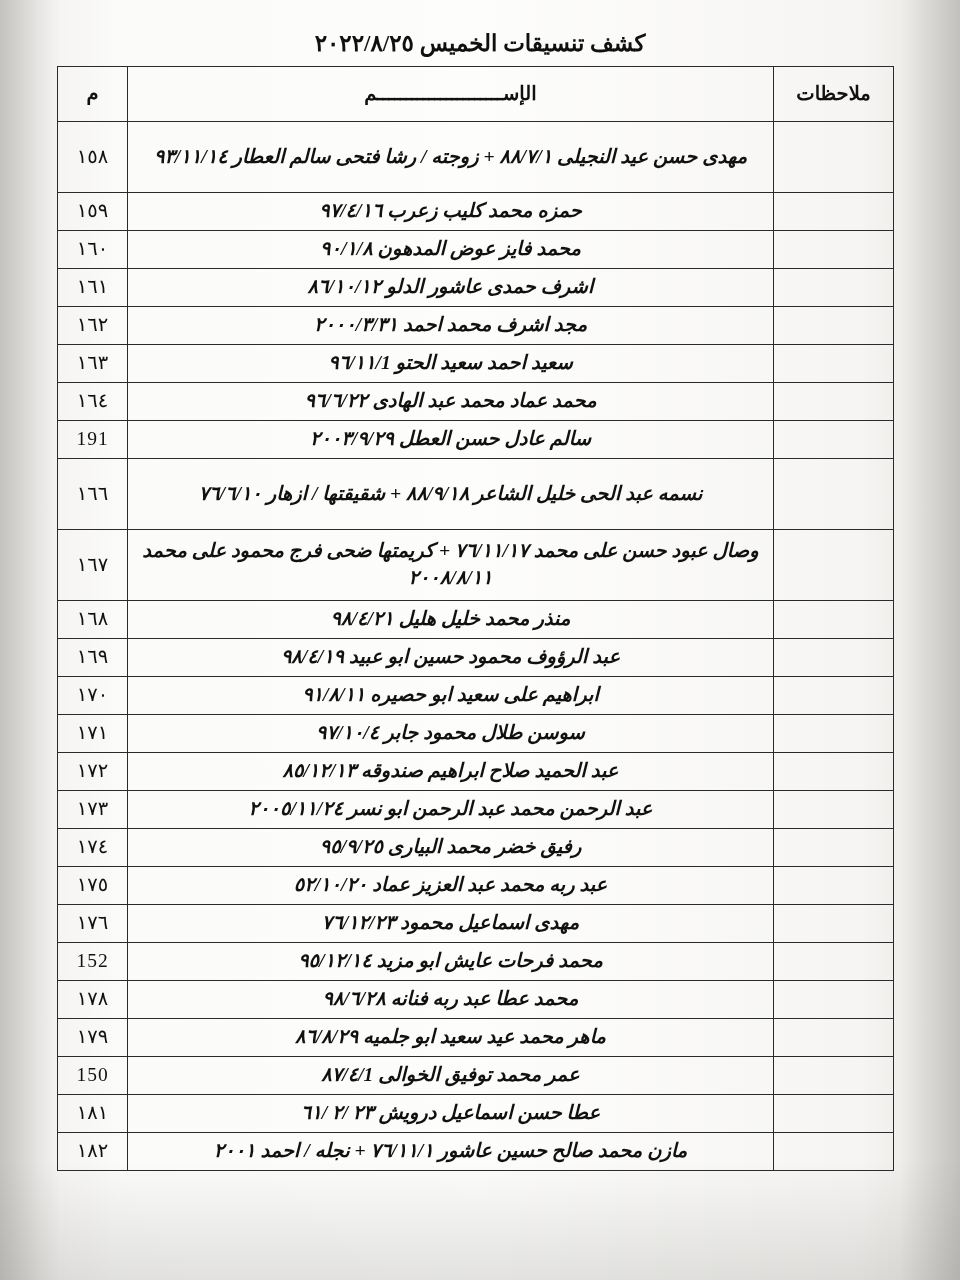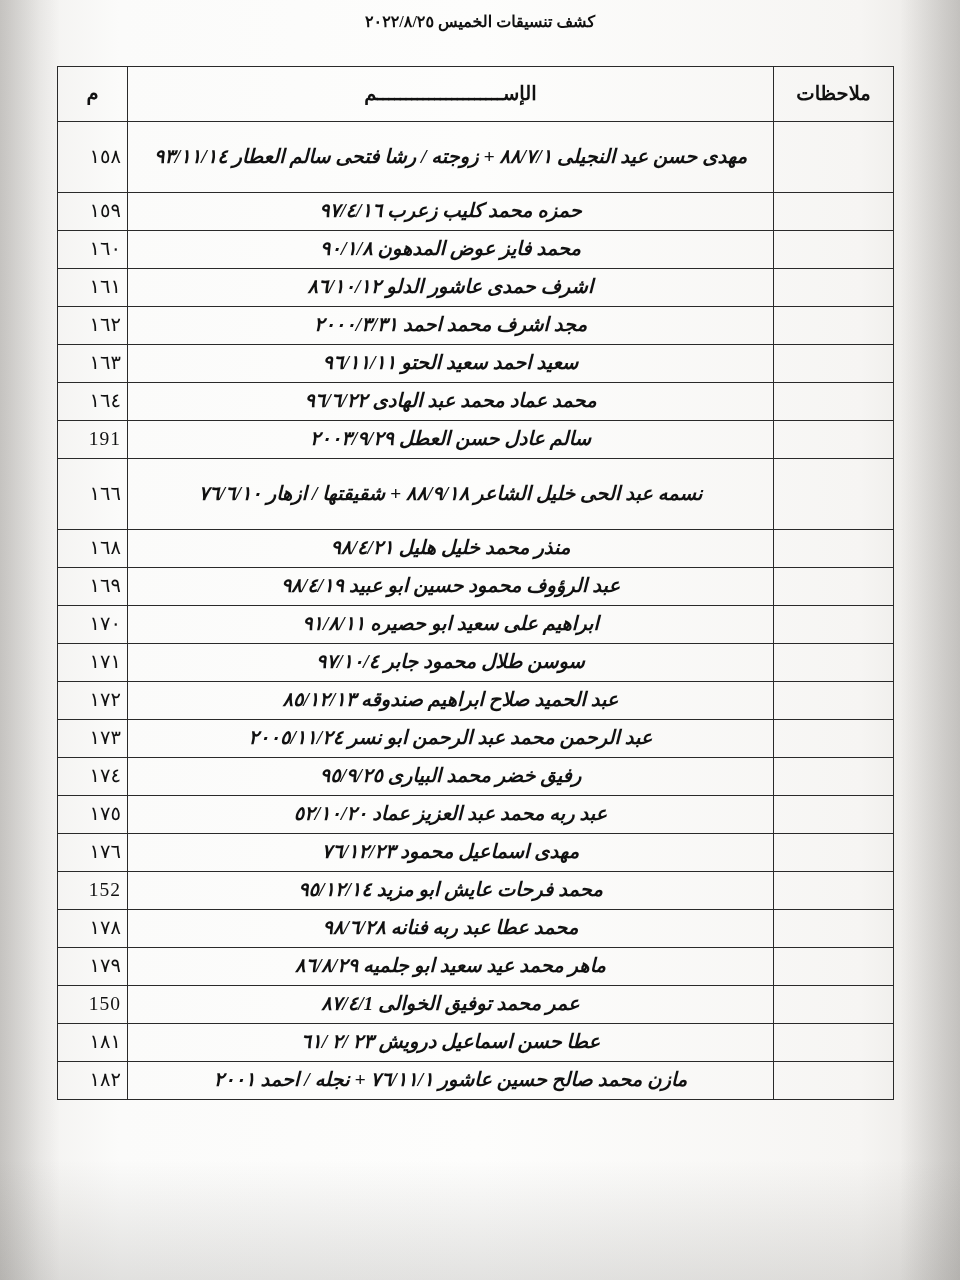--- a/index.html
+++ b/index.html
@@ -24,25 +24,25 @@
   }
   .sheet {
     position: absolute;
     left: 0;
     top: 0;
     width: 960px;
     height: 1280px;
   }
   .doc-title {
     position: absolute;
-    top: 12px;
+    top: 30px;
     left: 0;
     width: 960px;
     text-align: center;
-    font-size: 16px;
+    font-size: 23px;
     font-weight: bold;
     letter-spacing: 0.5px;
     color: #101010;
   }
   table.register {
     position: absolute;
     top: 66px;
     right: 66px;
     width: 836px;
     border-collapse: collapse;
@@ -65,21 +65,21 @@
     height: 50px;
     font-weight: bold;
     font-size: 20px;
     text-align: center;
   }
   th.hdr-name {
     letter-spacing: 2px;
     text-align: center;
   }
   td.num {
-    text-align: right;
+    text-align: center;
     font-size: 20px;
     letter-spacing: 1px;
     white-space: nowrap;
   }
   td.name {
     text-align: center;
     font-size: 20px;
     font-weight: bold;
     padding: 4px 10px;
     font-style: italic;
@@ -153,37 +153,42 @@
           <td class="name">اشرف حمدى عاشور الدلو ٨٦/١٠/١٢</td>
           <td class="num">١٦١</td>
         </tr>
         <tr class="single">
           <td class="notes"></td>
           <td class="name">مجد اشرف محمد احمد ٢٠٠٠/٣/٣١</td>
           <td class="num">١٦٢</td>
         </tr>
         <tr class="single">
           <td class="notes"></td>
-          <td class="name">سعيد احمد سعيد الحتو ٩٦/١١/١١</td>
+          <td class="name">سعيد احمد سعيد الحتو ٩٦/١١/1</td>
           <td class="num">١٦٣</td>
         </tr>
         <tr class="single">
           <td class="notes"></td>
           <td class="name">محمد عماد محمد عبد الهادى ٩٦/٦/٢٢</td>
           <td class="num">١٦٤</td>
         </tr>
         <tr class="single">
           <td class="notes"></td>
           <td class="name">سالم عادل حسن العطل ٢٠٠٣/٩/٢٩</td>
           <td class="num">191</td>
         </tr>
         <tr class="tall">
           <td class="notes"></td>
           <td class="name">نسمه عبد الحى خليل الشاعر ٨٨/٩/١٨ + شقيقتها / ازهار ٧٦/٦/١٠</td>
           <td class="num">١٦٦</td>
+        </tr>
+        <tr class="tall">
+          <td class="notes"></td>
+          <td class="name">وصال عبود حسن على محمد ٧٦/١١/١٧ + كريمتها ضحى فرج محمود على محمد ٢٠٠٨/٨/١١</td>
+          <td class="num">١٦٧</td>
         </tr>
         <tr class="single">
           <td class="notes"></td>
           <td class="name">منذر محمد خليل هليل ٩٨/٤/٢١</td>
           <td class="num">١٦٨</td>
         </tr>
         <tr class="single">
           <td class="notes"></td>
           <td class="name">عبد الرؤوف محمود حسين ابو عبيد ٩٨/٤/١٩</td>
           <td class="num">١٦٩</td>

